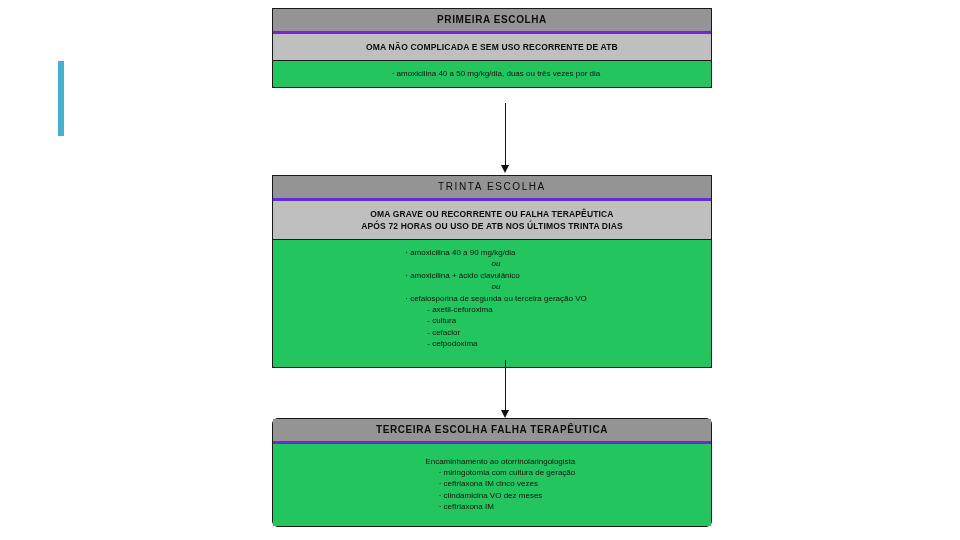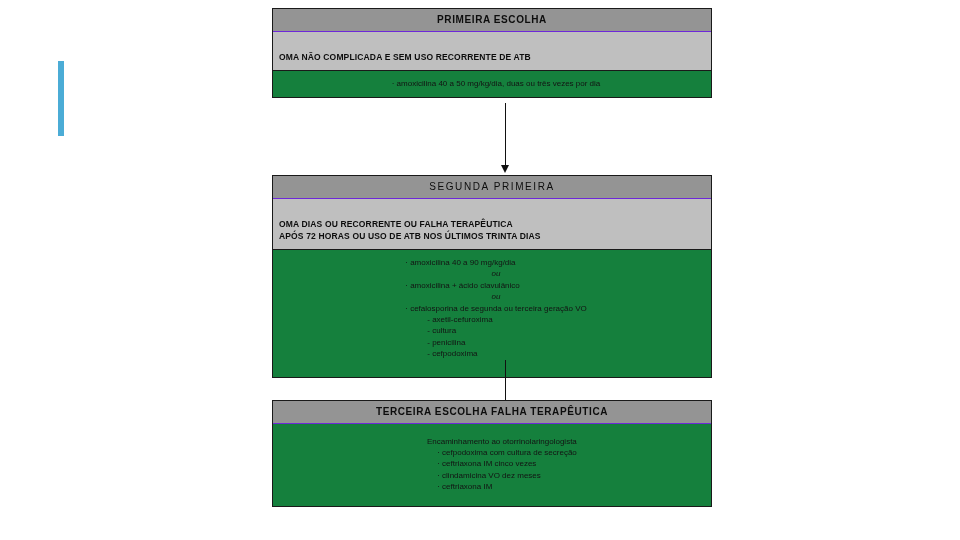--- a/index.html
+++ b/index.html
@@ -30,46 +30,46 @@
   .flow-box {
     position: absolute;
     left: 272px;
     width: 440px;
     box-sizing: border-box;
     border: 1px solid #1a1a1a;
     background: #bfbfbf;
   }
   .box-title {
     background: #949494;
-    border-bottom: 1px solid #6d28d9;
+    border-bottom: 3px solid #6d28d9;
     text-align: center;
     font-weight: bold;
     font-size: 10px;
     letter-spacing: 0.6px;
     color: #0d0d0d;
     padding: 5px 4px 5px 4px;
     line-height: 1.15;
   }
   .box-title.spaced {
     letter-spacing: 1.6px;
     font-weight: normal;
   }
   .box-subtitle {
     background: #bfbfbf;
     border-bottom: 1px solid #1a1a1a;
-    text-align: left;
+    text-align: center;
     font-weight: bold;
     font-size: 8.5px;
     letter-spacing: 0.15px;
     color: #0d0d0d;
-    padding: 19px 6px 7px 6px;
+    padding: 7px 6px 7px 6px;
     line-height: 1.45;
   }
   .box-body {
-    background: #15803d;
+    background: #22c55e;
     font-size: 8px;
     color: #131313;
     padding: 7px 8px 8px 16px;
     line-height: 1.42;
   }
 
   .body-centerblock {
     display: flex;
     flex-direction: column;
     align-items: center;
@@ -122,49 +122,49 @@
     </div>
   </div>
 </div>
 
 <div class="connector" style="top:103px; height:70px;">
   <div class="stem"></div>
   <div class="head"></div>
 </div>
 
 <div class="flow-box" style="top:175px;">
-  <div class="box-title spaced">SEGUNDA PRIMEIRA</div>
+  <div class="box-title spaced">TRINTA ESCOLHA</div>
   <div class="box-subtitle">
-    <div>OMA DIAS OU RECORRENTE OU FALHA TERAPÊUTICA</div>
+    <div>OMA GRAVE OU RECORRENTE OU FALHA TERAPÊUTICA</div>
     <div>APÓS 72 HORAS OU USO DE ATB NOS ÚLTIMOS TRINTA DIAS</div>
   </div>
   <div class="box-body body-centerblock" style="min-height:112px;">
     <div class="inner">
       <div class="line">· amoxicilina 40 a 90 mg/kg/dia</div>
       <div class="line center">ou</div>
       <div class="line">· amoxicilina + ácido clavulânico</div>
       <div class="line center">ou</div>
       <div class="line">· cefalosporina de segunda ou terceira geração VO</div>
       <div class="sub-line">- axetil-cefuroxima</div>
       <div class="sub-line">- cultura</div>
-      <div class="sub-line">- penicilina</div>
+      <div class="sub-line">- cefaclor</div>
       <div class="sub-line">- cefpodoxima</div>
     </div>
   </div>
 </div>
 
 <div class="connector" style="top:360px; height:58px;">
   <div class="stem"></div>
   <div class="head"></div>
 </div>
 
-<div class="flow-box" style="top:400px;">
+<div class="flow-box" style="top:418px;border-radius:6px;">
   <div class="box-title">TERCEIRA ESCOLHA FALHA TERAPÊUTICA</div>
   <div class="box-body body-centerblock" style="min-height:62px; padding-top:12px;">
     <div class="inner">
       <div class="line heading-line">Encaminhamento ao otorrinolaringologista</div>
-      <div class="sub-line">· cefpodoxima com cultura de secreção</div>
+      <div class="sub-line">· miringotomia com cultura de geração</div>
       <div class="sub-line">· ceftriaxona IM cinco vezes</div>
       <div class="sub-line">· clindamicina VO dez meses</div>
       <div class="sub-line">· ceftriaxona IM</div>
     </div>
   </div>
 </div>
 
 </body></html>

